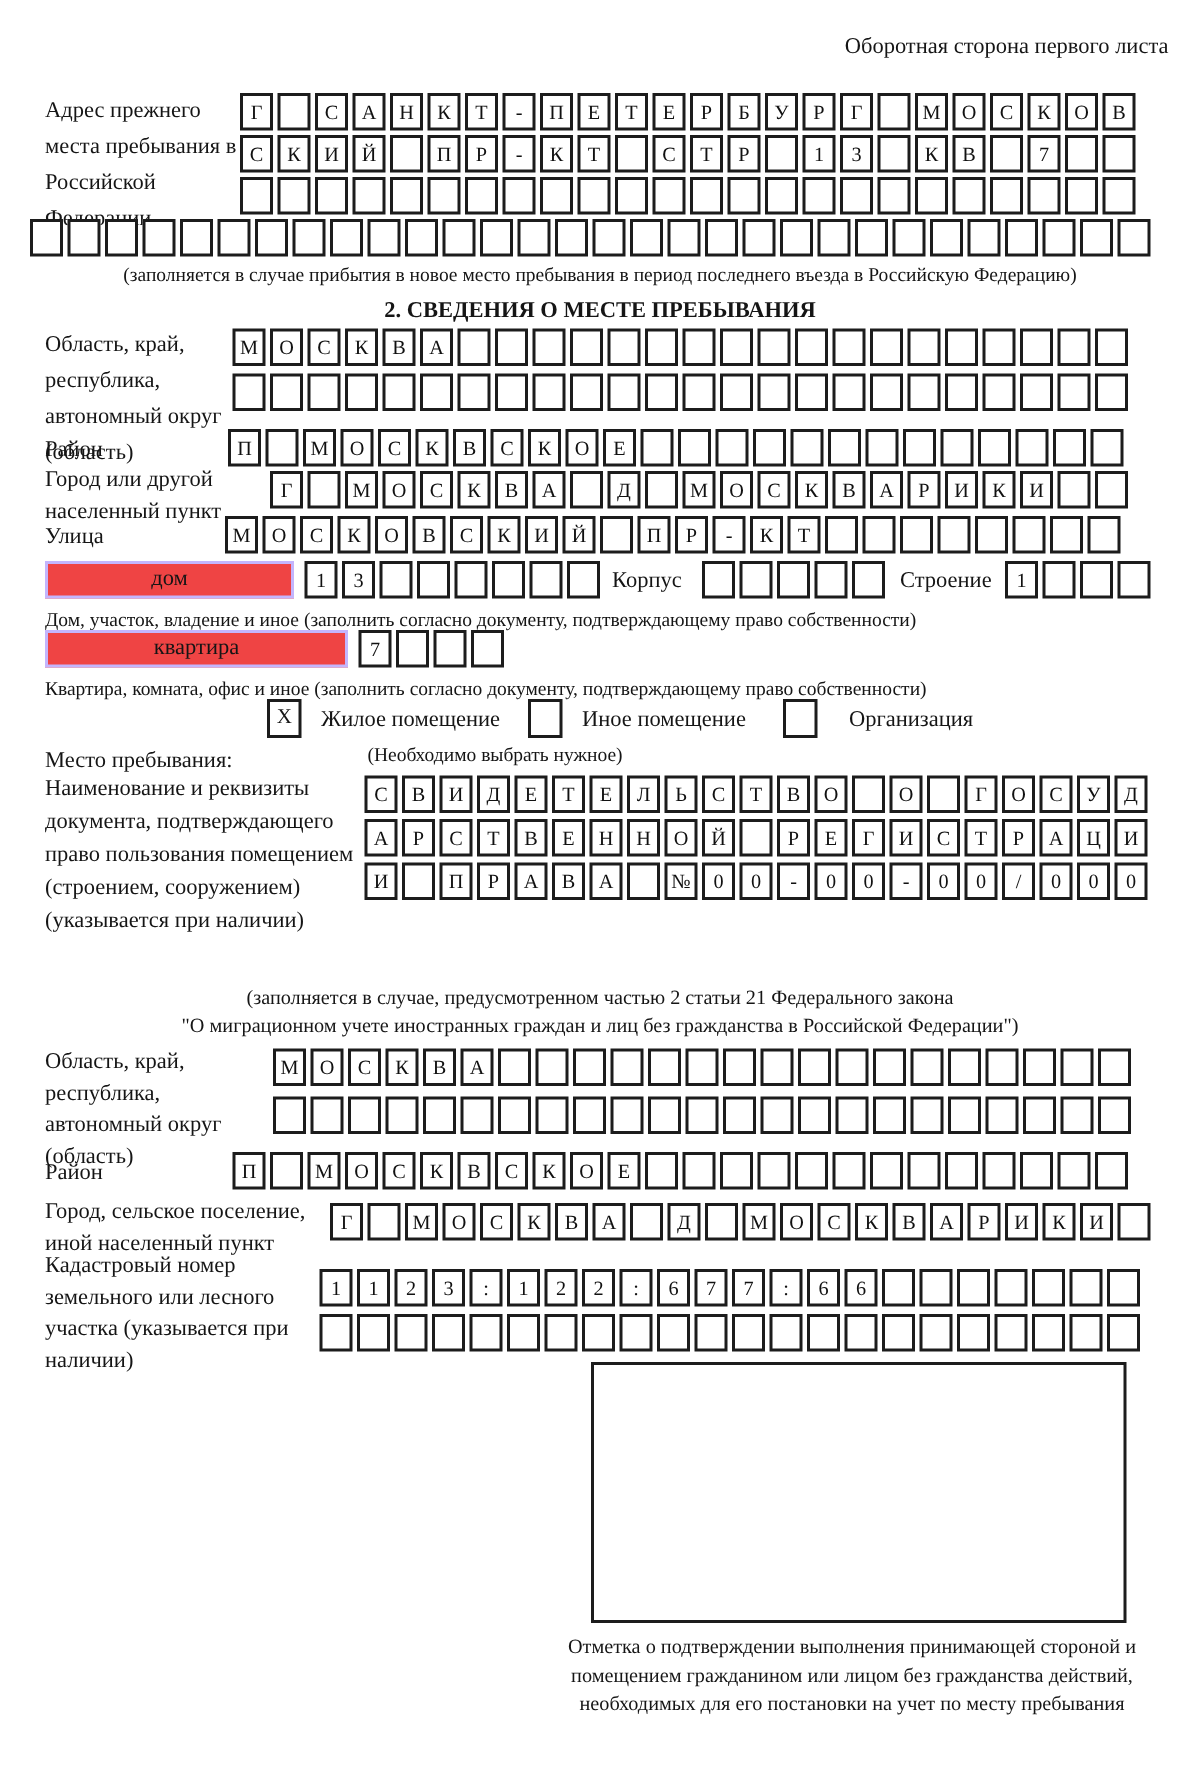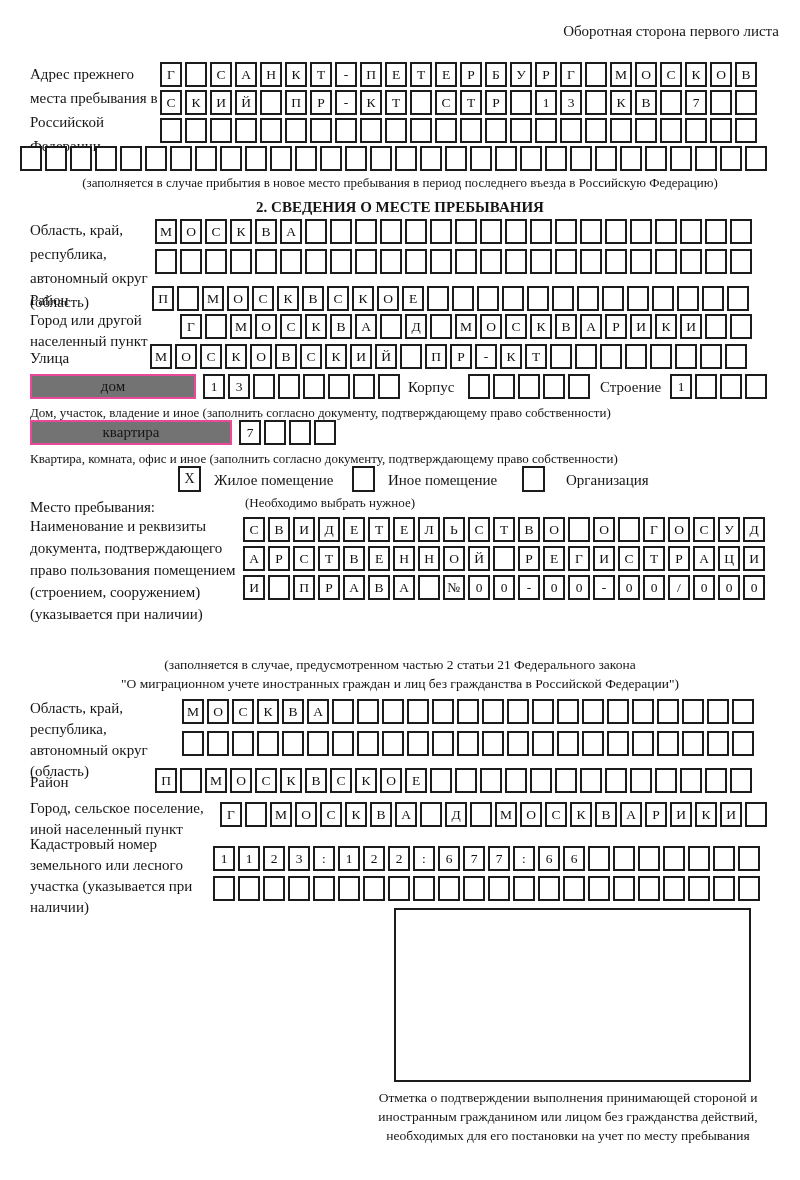--- a/index.html
+++ b/index.html
@@ -8,22 +8,22 @@
   .abs{position:absolute;}
   .lbl{font-size:15px;line-height:23px;}
   .lbl-tight{font-size:15px;line-height:21px;}
   .note{font-size:13px;line-height:18px;}
   .center{text-align:center;}
   .bold{font-weight:bold;}
   .cellrow{position:absolute;white-space:nowrap;}
   .cell{display:inline-block;box-sizing:border-box;width:22px;height:25px;margin-right:3px;
         border:2px solid #1c1c1c;text-align:center;font-size:13.5px;line-height:21px;
         font-family:"Liberation Serif","DejaVu Serif",serif;color:#111;vertical-align:top;background:#fff;}
-  .widebox{position:absolute;box-sizing:border-box;height:25px;border:2px solid #ec4899;
-        text-align:center;font-size:15px;line-height:21px;background:#737373;}
+  .widebox{position:absolute;box-sizing:border-box;height:25px;border:2px solid #c4b5fd;
+        text-align:center;font-size:15px;line-height:21px;background:#ef4444;}
   .checkbox{position:absolute;box-sizing:border-box;width:23px;height:26px;border:2px solid #1c1c1c;
         text-align:center;font-size:14px;line-height:22px;background:#fff;}
   .stampbox{position:absolute;box-sizing:border-box;border:2px solid #1c1c1c;background:#fff;}
 </style>
 </head>
 <body>
 
 <div class="page">
 
   <div class="abs lbl" style="top:20px;right:62px;">Оборотная сторона первого листа</div>
@@ -87,15 +87,15 @@
   <div class="cellrow" style="top:768px;left:155px;"><span class="cell">П</span><span class="cell"></span><span class="cell">М</span><span class="cell">О</span><span class="cell">С</span><span class="cell">К</span><span class="cell">В</span><span class="cell">С</span><span class="cell">К</span><span class="cell">О</span><span class="cell">Е</span><span class="cell"></span><span class="cell"></span><span class="cell"></span><span class="cell"></span><span class="cell"></span><span class="cell"></span><span class="cell"></span><span class="cell"></span><span class="cell"></span><span class="cell"></span><span class="cell"></span><span class="cell"></span><span class="cell"></span></div>
 
   <div class="abs lbl-tight" style="top:798px;left:30px;width:198px;">Город, сельское поселение, иной населенный пункт</div>
   <div class="cellrow" style="top:802px;left:220px;"><span class="cell">Г</span><span class="cell"></span><span class="cell">М</span><span class="cell">О</span><span class="cell">С</span><span class="cell">К</span><span class="cell">В</span><span class="cell">А</span><span class="cell"></span><span class="cell">Д</span><span class="cell"></span><span class="cell">М</span><span class="cell">О</span><span class="cell">С</span><span class="cell">К</span><span class="cell">В</span><span class="cell">А</span><span class="cell">Р</span><span class="cell">И</span><span class="cell">К</span><span class="cell">И</span><span class="cell"></span></div>
 
   <div class="abs lbl-tight" style="top:834px;left:30px;width:182px;">Кадастровый номер земельного или лесного участка (указывается при наличии)</div>
   <div class="cellrow" style="top:846px;left:213px;"><span class="cell">1</span><span class="cell">1</span><span class="cell">2</span><span class="cell">3</span><span class="cell">:</span><span class="cell">1</span><span class="cell">2</span><span class="cell">2</span><span class="cell">:</span><span class="cell">6</span><span class="cell">7</span><span class="cell">7</span><span class="cell">:</span><span class="cell">6</span><span class="cell">6</span><span class="cell"></span><span class="cell"></span><span class="cell"></span><span class="cell"></span><span class="cell"></span><span class="cell"></span><span class="cell"></span></div>
   <div class="cellrow" style="top:876px;left:213px;"><span class="cell"></span><span class="cell"></span><span class="cell"></span><span class="cell"></span><span class="cell"></span><span class="cell"></span><span class="cell"></span><span class="cell"></span><span class="cell"></span><span class="cell"></span><span class="cell"></span><span class="cell"></span><span class="cell"></span><span class="cell"></span><span class="cell"></span><span class="cell"></span><span class="cell"></span><span class="cell"></span><span class="cell"></span><span class="cell"></span><span class="cell"></span><span class="cell"></span></div>
 
   <div class="stampbox" style="top:908px;left:394px;width:357px;height:174px;"></div>
-  <div class="abs note center" style="top:1088px;left:368px;width:400px;font-size:13.5px;line-height:19px;">Отметка о подтверждении выполнения принимающей стороной и иностранным гражданином или лицом без гражданства действий, необходимых для его постановки на учет по месту пребывания</div>
+  <div class="abs note center" style="top:1088px;left:368px;width:400px;font-size:13.5px;line-height:19px;">Отметка о подтверждении выполнения принимающей стороной и помещением гражданином или лицом без гражданства действий, необходимых для его постановки на учет по месту пребывания</div>
 
 </div>
 
 </body></html>

